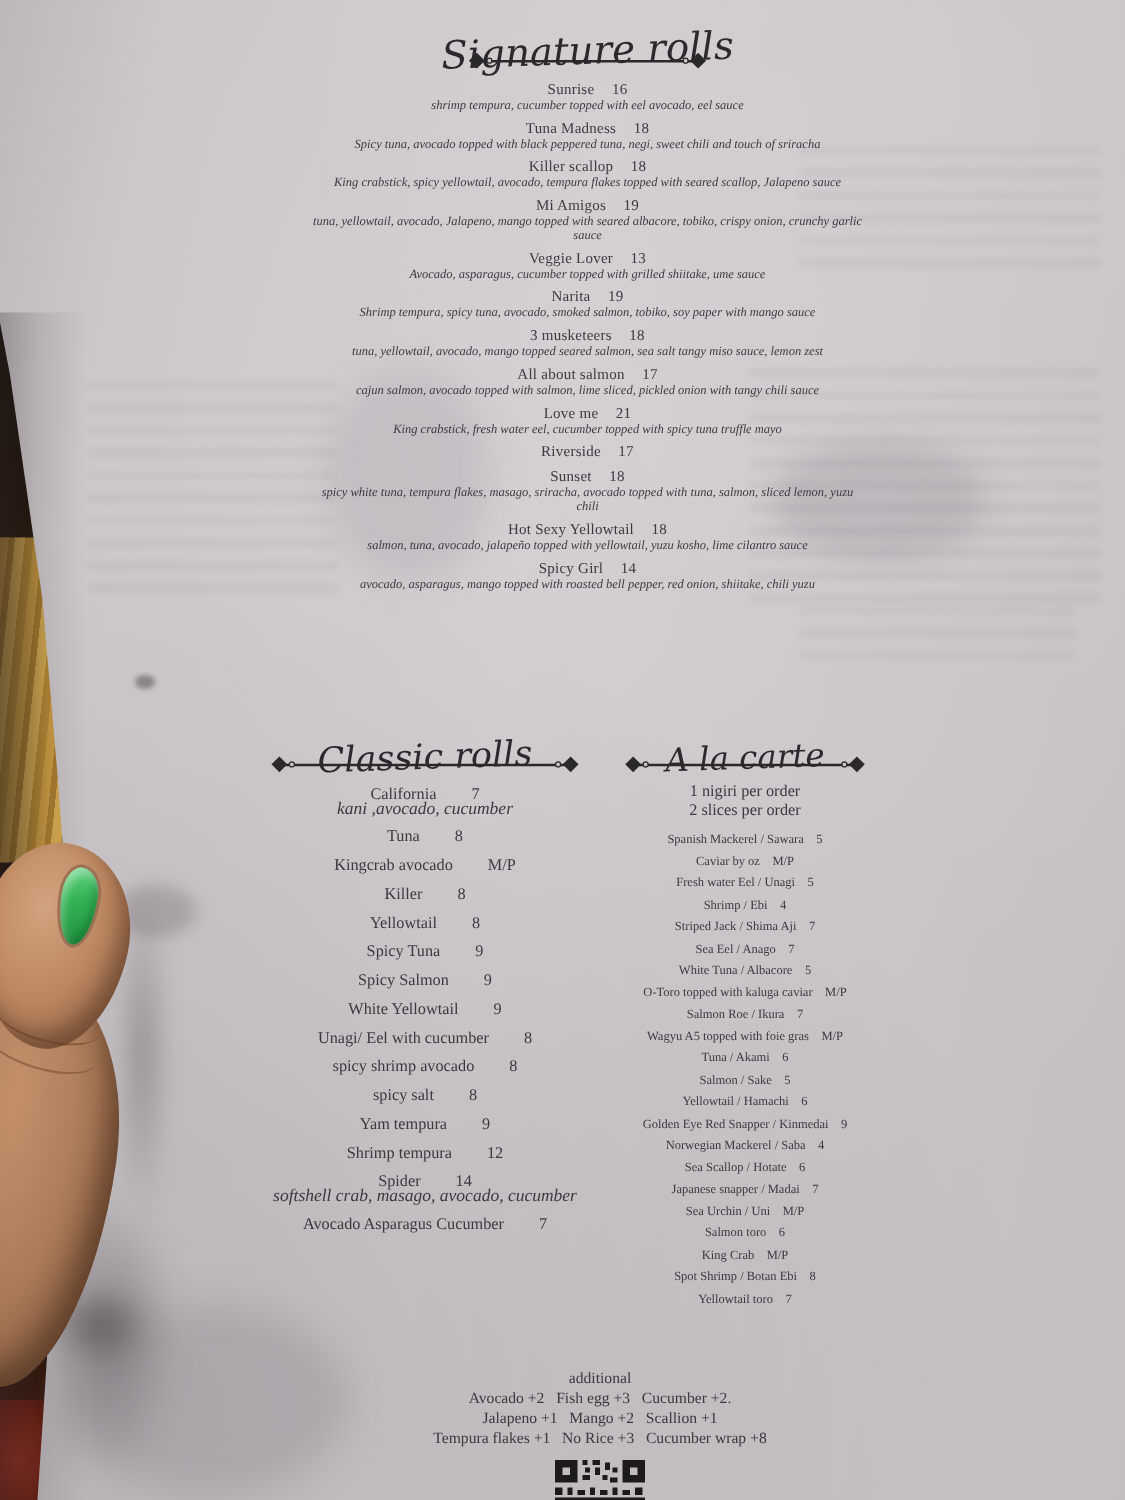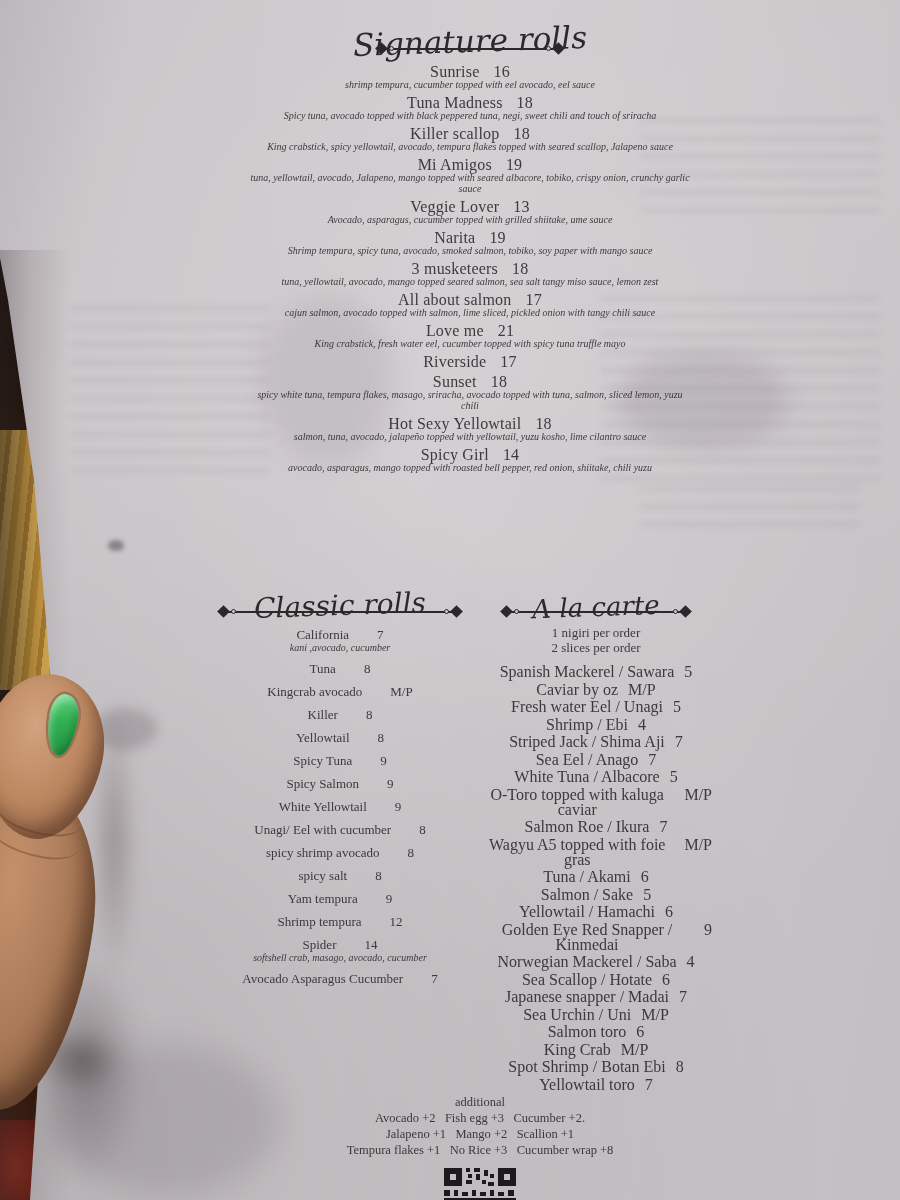--- a/index.html
+++ b/index.html
@@ -54,38 +54,38 @@
   .rule .dot.l{left:7px}.rule .dot.r{right:7px}
 
   .row{display:flex;justify-content:center;align-items:baseline;}
   .item-desc{font-style:italic;}
 
   #signature{left:250px;top:26px;width:440px;}
   #signature .script-title{font-size:31px;}
   #signature .rule{width:176px;}
   #signature .list{margin-top:14px;}
   #signature .item{margin-bottom:5px;}
-  #signature .row{gap:14px;font-size:16px;line-height:15px;letter-spacing:.2px;}
+  #signature .row{gap:14px;font-size:12px;line-height:15px;letter-spacing:.2px;}
   #signature .item-desc{font-size:10px;line-height:11px;}
 
   #classic{left:210px;top:592px;width:260px;}
   #classic .script-title{font-size:28px;}
   #classic .rule{width:232px;}
   #classic .list{margin-top:14px;}
   #classic .item{margin-bottom:8px;}
   #classic .row{gap:28px;font-size:13px;line-height:15px;}
-  #classic .item-desc{font-size:10px;line-height:11px;}
+  #classic .item-desc{font-size:14px;line-height:11px;}
 
   #alacarte{left:480px;top:594px;width:232px;}
   #alacarte .script-title{font-size:26px;}
   #alacarte .rule{width:178px;}
   #alacarte .notes{margin-top:12px;font-size:13px;line-height:15px;}
   #alacarte .list{margin-top:9px;}
   #alacarte .item{margin-bottom:2.5px;}
-  #alacarte .row{gap:10px;font-size:16px;line-height:15px;text-align:center;}
+  #alacarte .row{gap:10px;font-size:10px;line-height:15px;text-align:center;}
 
   #additional{left:290px;top:1094px;width:380px;font-size:12.5px;line-height:16px;}
   #additional .add-line{white-space:pre;}
 
   
   .qr{position:absolute;left:440px;top:1166px;z-index:4;}
 
   
   .hand{position:absolute;left:-10px;top:650px;width:180px;height:440px;z-index:6;}
   .hand div{position:absolute;}

